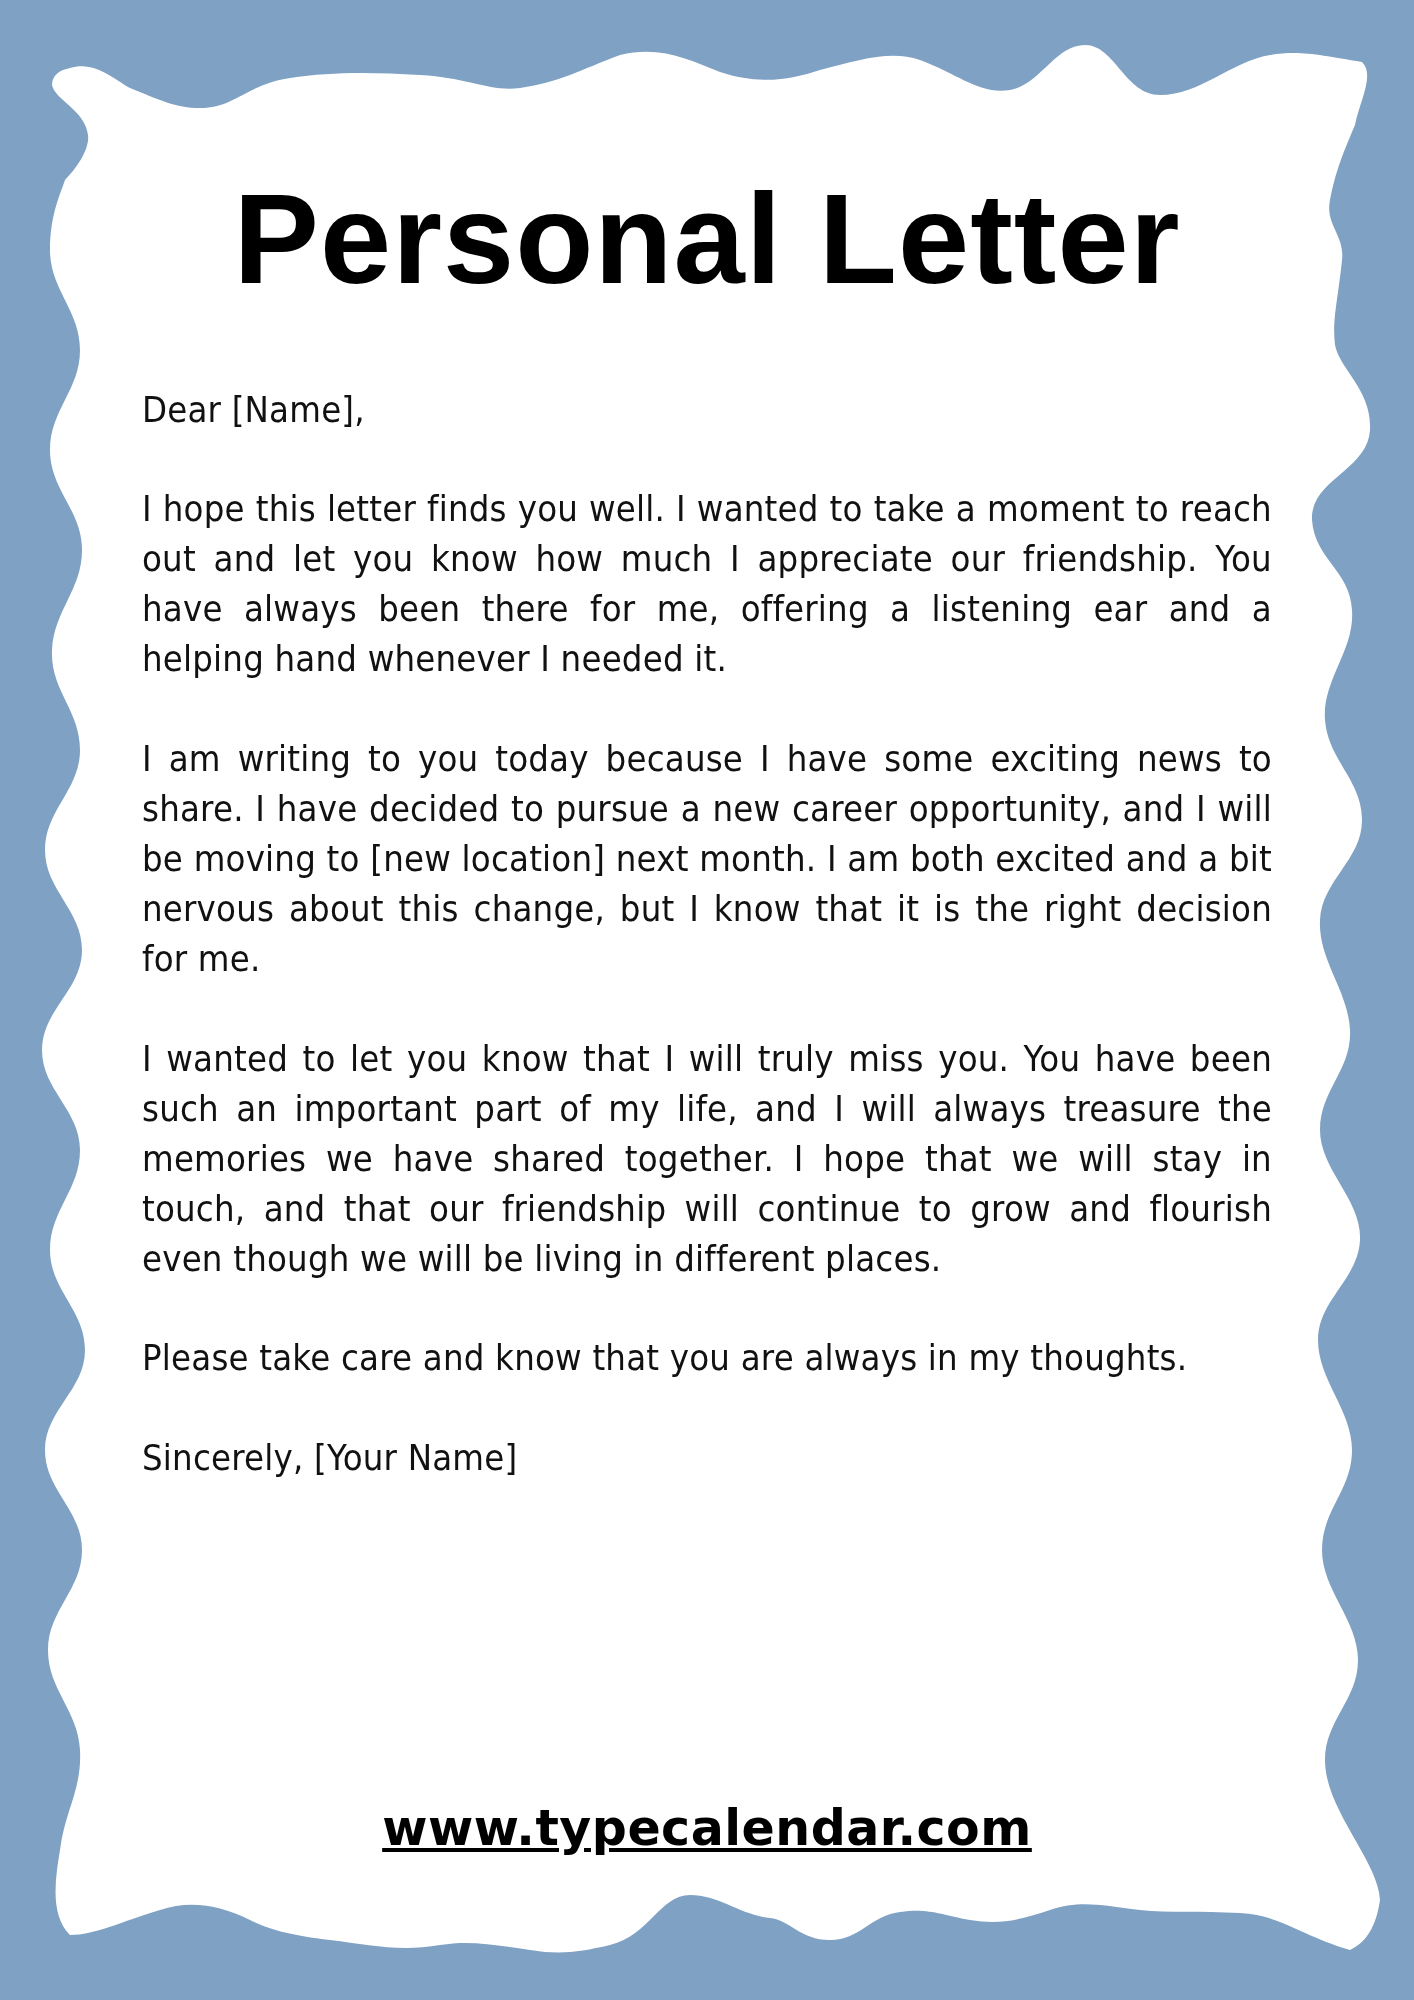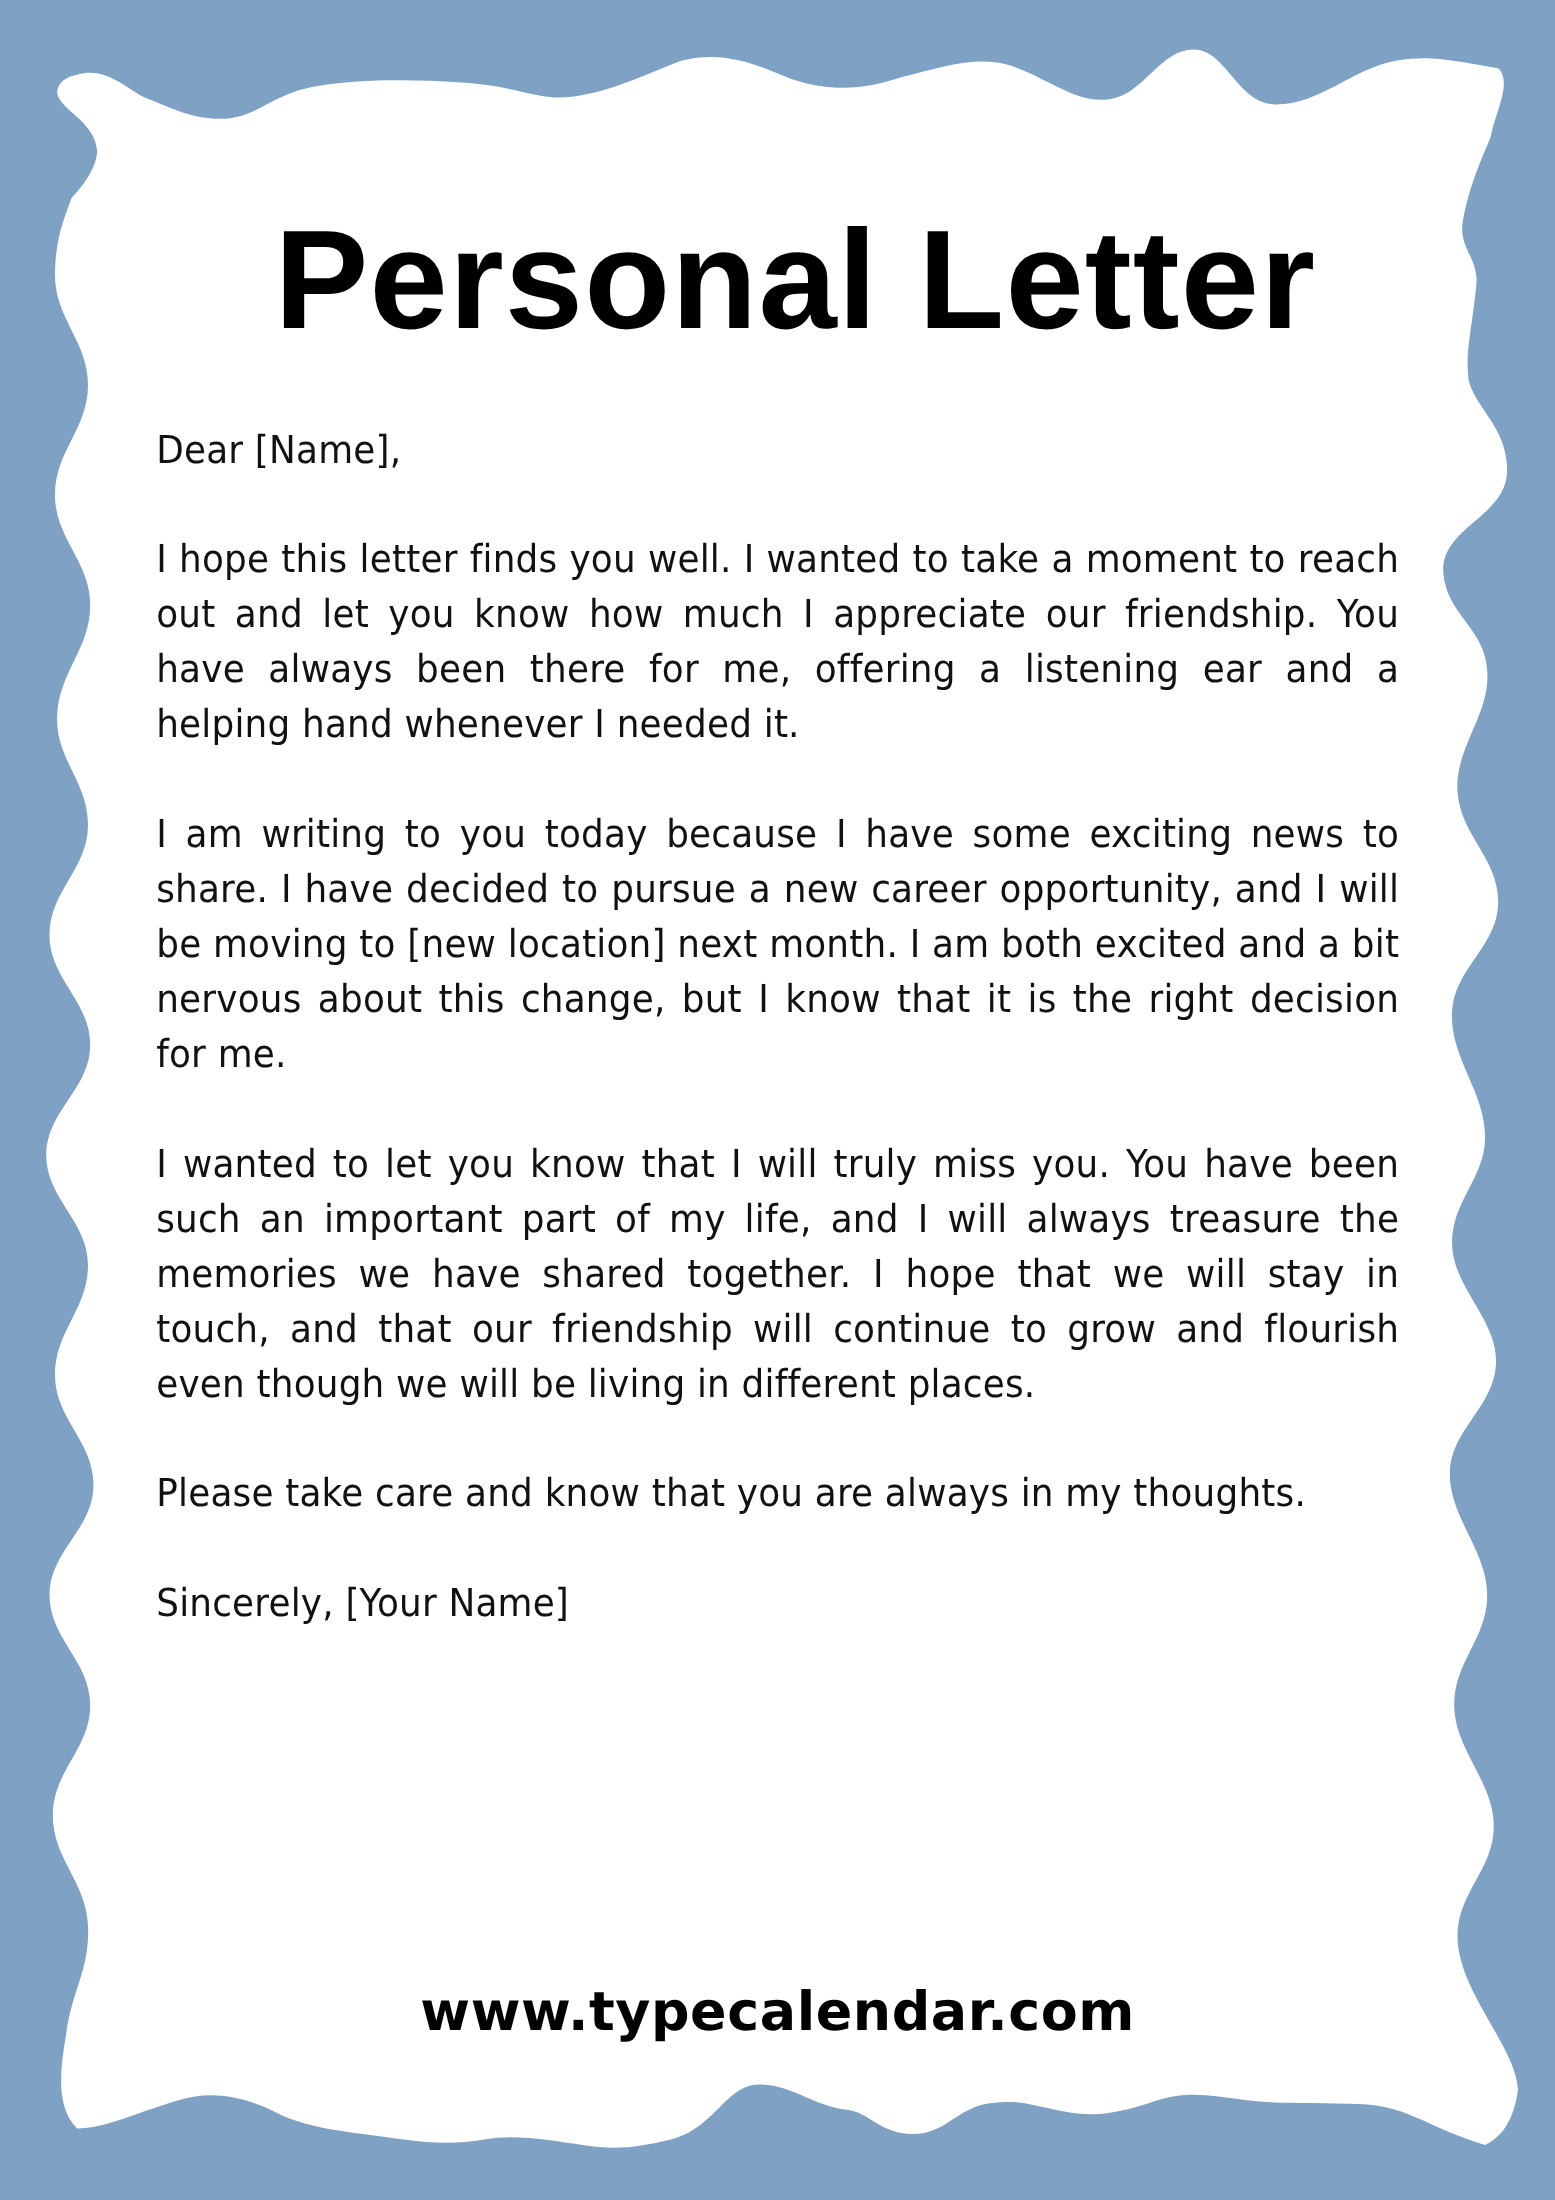--- a/index.html
+++ b/index.html
@@ -9,34 +9,34 @@
       font-family: "Liberation Sans", sans-serif;
     }
     .frame-svg { position: absolute; left: 0; top: 0; width: 1414px; height: 2000px; }
     .content {
       position: absolute; left: 142px; top: 0; width: 1130px;
     }
     .title {
       position: absolute; left: 0; top: 175px; width: 1130px; text-align: center;
       font-family: "Liberation Sans", sans-serif; font-weight: bold;
       font-size: 128px; color: #000; letter-spacing: 1px; line-height: 1;
-      margin: 16px;
+      margin: 0;
     }
     .salutation, .para, .closing {
       position: absolute; left: 0; width: 1130px; margin: 0;
       font-family: "DejaVu Sans", sans-serif; font-size: 35px; line-height: 50px;
       color: #111; font-weight: normal; letter-spacing: 0.2px;
       transform: scaleX(0.93); transform-origin: left top;
     }
     .para { text-align: justify; width: 1215px; }
     .para.last-left { text-align: left; }
     .footer-url {
       position: absolute; left: 0; top: 1800px; width: 1130px; text-align: center;
       font-family: "DejaVu Sans", sans-serif; font-weight: bold; font-size: 49px;
-      color: #000; margin: 0; letter-spacing: 0.5px;
+      color: #000; margin: 0; letter-spacing: 0.5px; text-decoration: underline;
     }
   </style>
 </head>
 <body>
 
 <svg class="frame-svg" viewBox="0 0 1414 2000" xmlns="http://www.w3.org/2000/svg">
   <path fill="#ffffff" d="
     M 70 68
     C 95 60, 115 80, 130 88
     C 160 100, 175 108, 200 108

